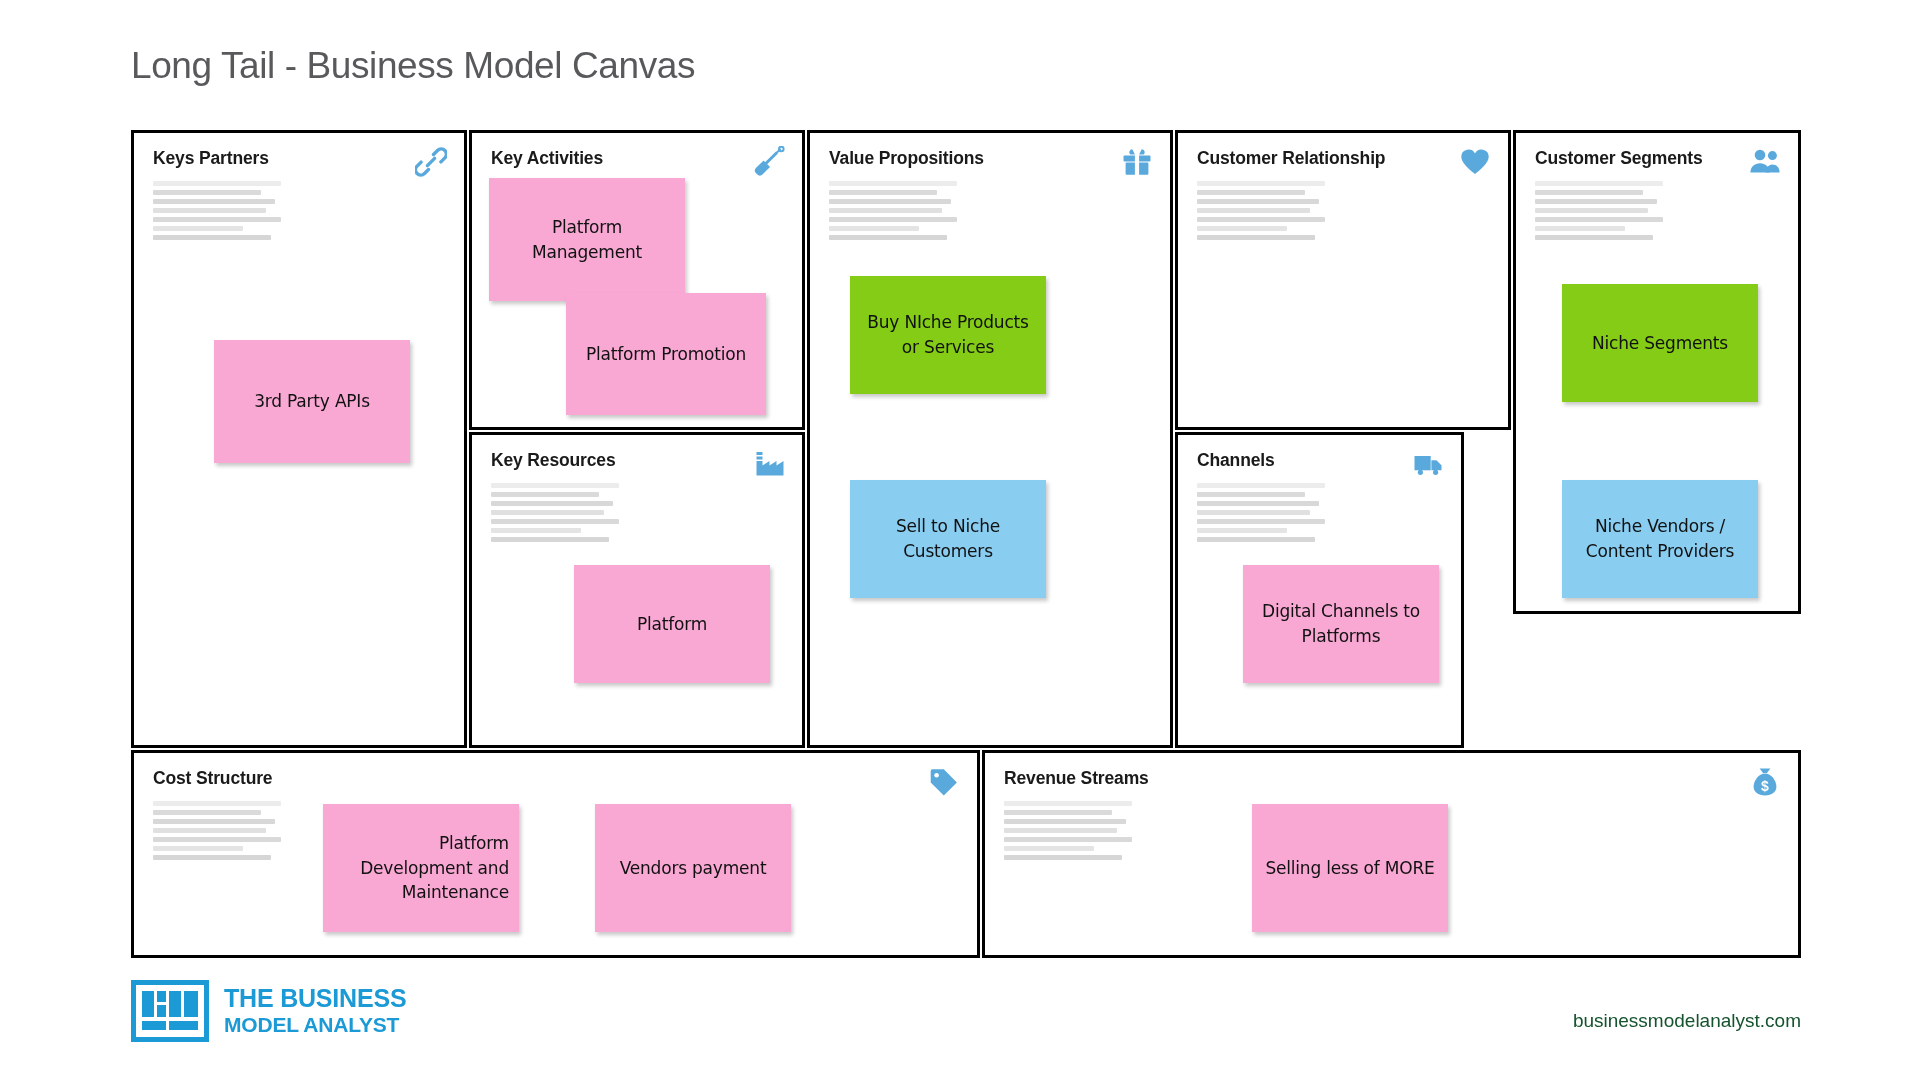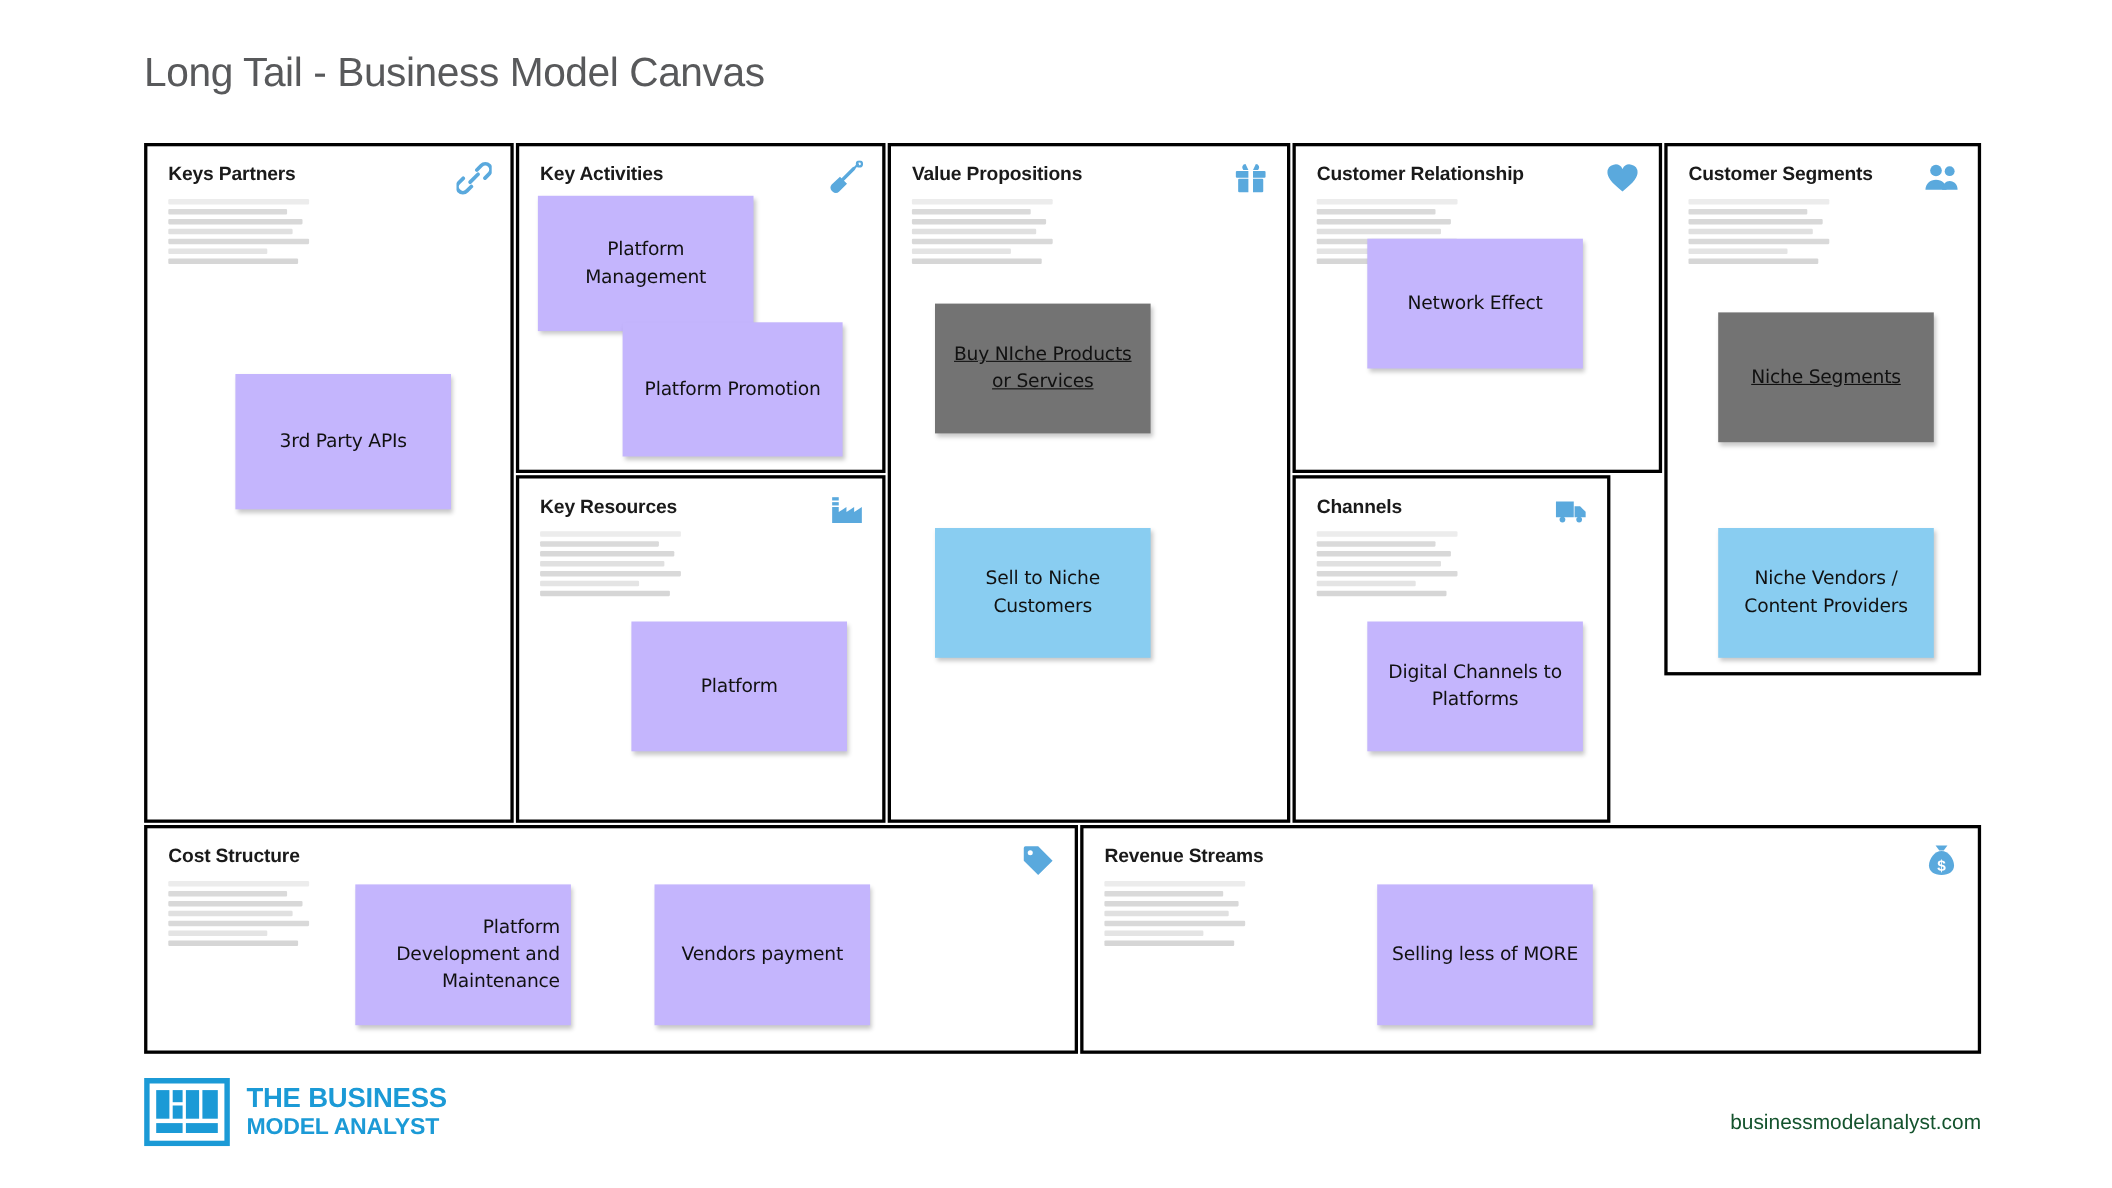--- a/index.html
+++ b/index.html
@@ -98,22 +98,22 @@
     justify-content: center;
     text-align: center;
     font-family: "DejaVu Sans", sans-serif;
     font-size: 17px;
     line-height: 1.45;
     color: #111111;
     padding: 6px 10px;
     box-shadow: 2px 3px 4px rgba(0,0,0,0.22);
     letter-spacing: -0.2px;
   }
-  .note.yellow { background: #c4b5fd; }
-  .note.green  { background: #737373; text-decoration: underline; }
+  .note.yellow { background: #f9a8d4; }
+  .note.green  { background: #84cc16; }
   .note.blue   { background: #89cdf1; }
 
   .note span { display: block; width: 100%; }
 
   
   #footer-logo {
     position: absolute;
     left: 131px;
     top: 980px;
     display: flex;
@@ -262,23 +262,20 @@
         <i></i>
         <i></i>
         <i></i>
         <i></i>
         <i></i>
     </div>
     <div class="block-icon">
       <svg width="32" height="32" viewBox="0 0 32 32">
         <path fill="#5aa9dd" d="M16 28 C5 19.5 2.3 14.6 2.3 10.6 A7.2 7.2 0 0 1 16 7.6 A7.2 7.2 0 0 1 29.7 10.6 C29.7 14.6 27 19.5 16 28 Z"></path>
       </svg>
-    </div>
-    <div class="note yellow" style="left:65px; top:84px; width:196px; height:118px;">
-      <span>Network Effect</span>
     </div>
   </div>
 
   <div class="block" style="left:1044px; top:302px; width:289px; height:316px;">
     <div class="block-title">Channels</div>
     <div class="lines">
       <i></i>
         <i></i>
         <i></i>
         <i></i>

